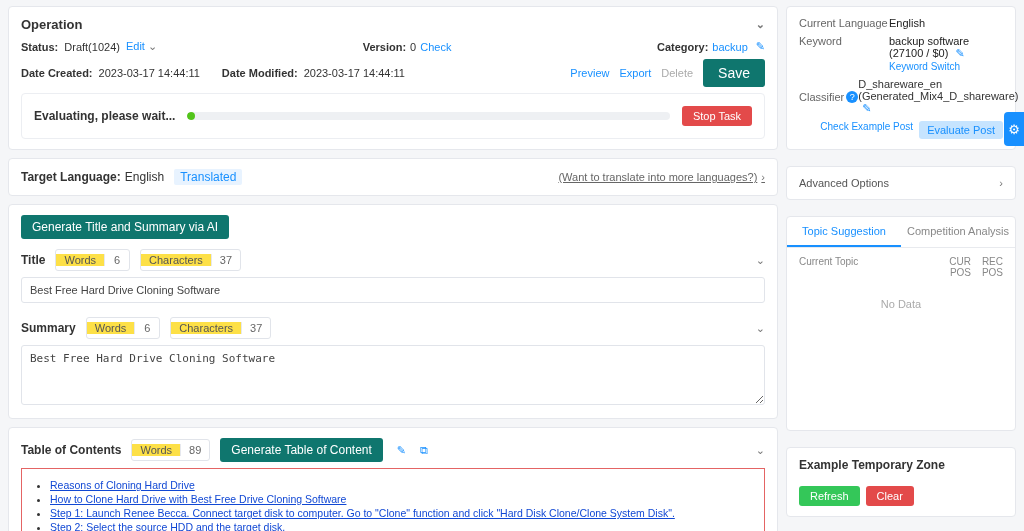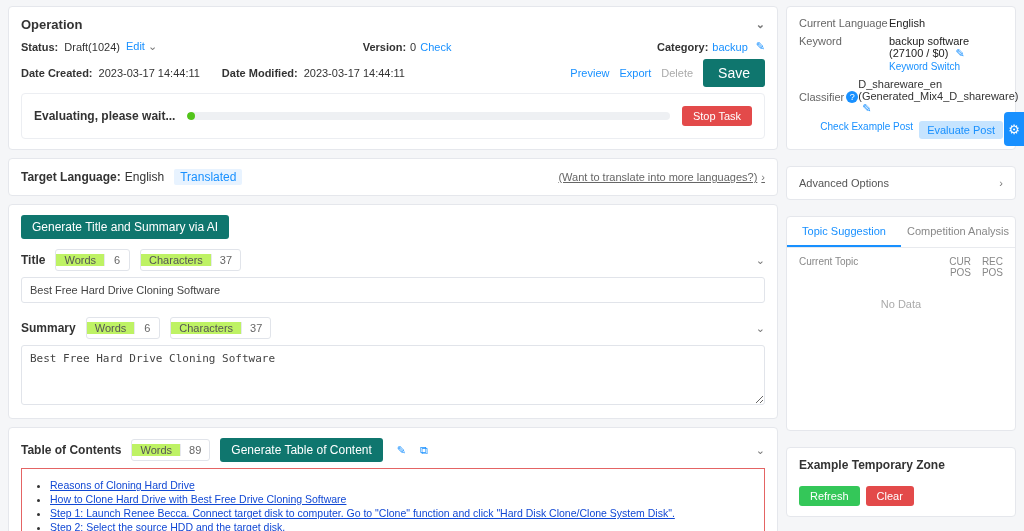--- a/index.html
+++ b/index.html
@@ -54,21 +54,21 @@
     flex:1; height:8px; background:#eef0f3; border-radius:4px; position:relative; overflow:hidden;
   }
   .progress-bar::before {
     content:""; position:absolute; left:0; top:0; bottom:0; width:8px;
     background:#52c41a; border-radius:4px;
   }
   .small-input {
     display:inline-flex; align-items:center; border:1px solid #e1e4ea;
     border-radius:3px; height:22px; font-size:11px; overflow:hidden;
   }
-  .small-input .lbl { padding:0 8px; color:#555; border-right:1px solid #e6e8ee; background:#bef264;}
+  .small-input .lbl { padding:0 8px; color:#555; border-right:1px solid #e6e8ee; background:#fde047;}
   .small-input .val { padding:0 8px; min-width:24px; text-align:center; color:#666; background:#fff;}
   .text-input, .textarea {
     width:100%; border:1px solid #e1e4ea; border-radius:3px; padding:6px 8px;
     font-size:11px; color:#444; background:#fff;
   }
   .textarea { height:60px; resize:vertical; }
   .section-title-row { display:flex; align-items:center; gap:10px; margin-bottom:6px;}
   .section-title { font-weight:700; font-size:12px; }
   .grow { flex:1; }
   .toc-box {

